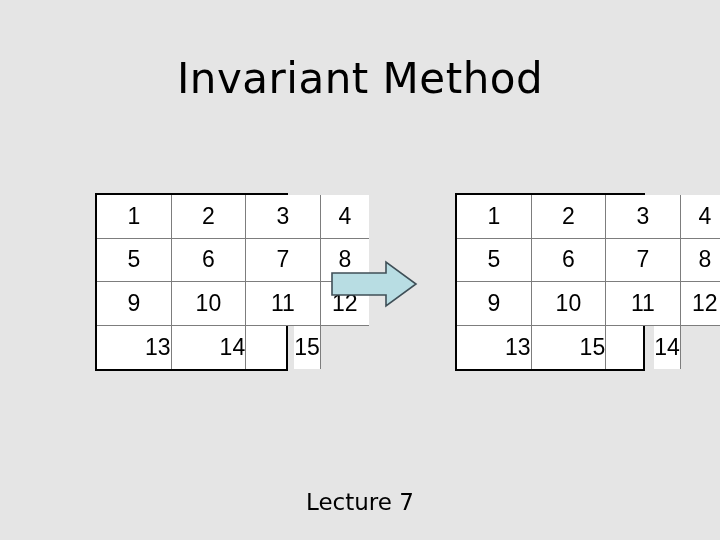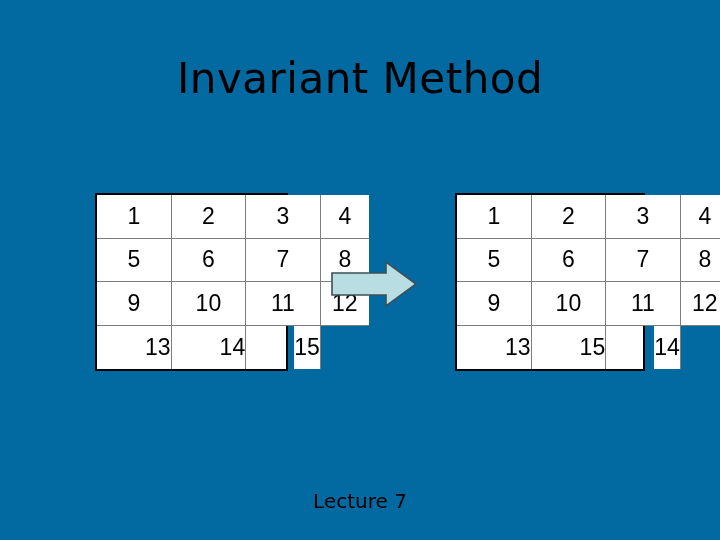--- a/index.html
+++ b/index.html
@@ -5,21 +5,21 @@
   html, body {
     margin: 0;
     padding: 0;
     background: #ffffff;
   }
 
   #slide {
     position: relative;
     width: 720px;
     height: 540px;
-    background: #0369a1;
+    background: #e5e5e5;
     overflow: hidden;
     font-family: "DejaVu Sans", sans-serif;
   }
 
   
   #slide-title {
     position: absolute;
     left: 0;
     top: 54px;
     width: 720px;
@@ -85,21 +85,21 @@
   }
 
   
   #slide-footer {
     position: absolute;
     left: 0;
     top: 489px;
     width: 720px;
     text-align: center;
     font-family: "DejaVu Sans", sans-serif;
-    font-size: 20px;
+    font-size: 23px;
     font-weight: 400;
     color: #000000;
     white-space: nowrap;
   }
 </style>
 </head>
 <body>
 
 <div id="slide">
 

